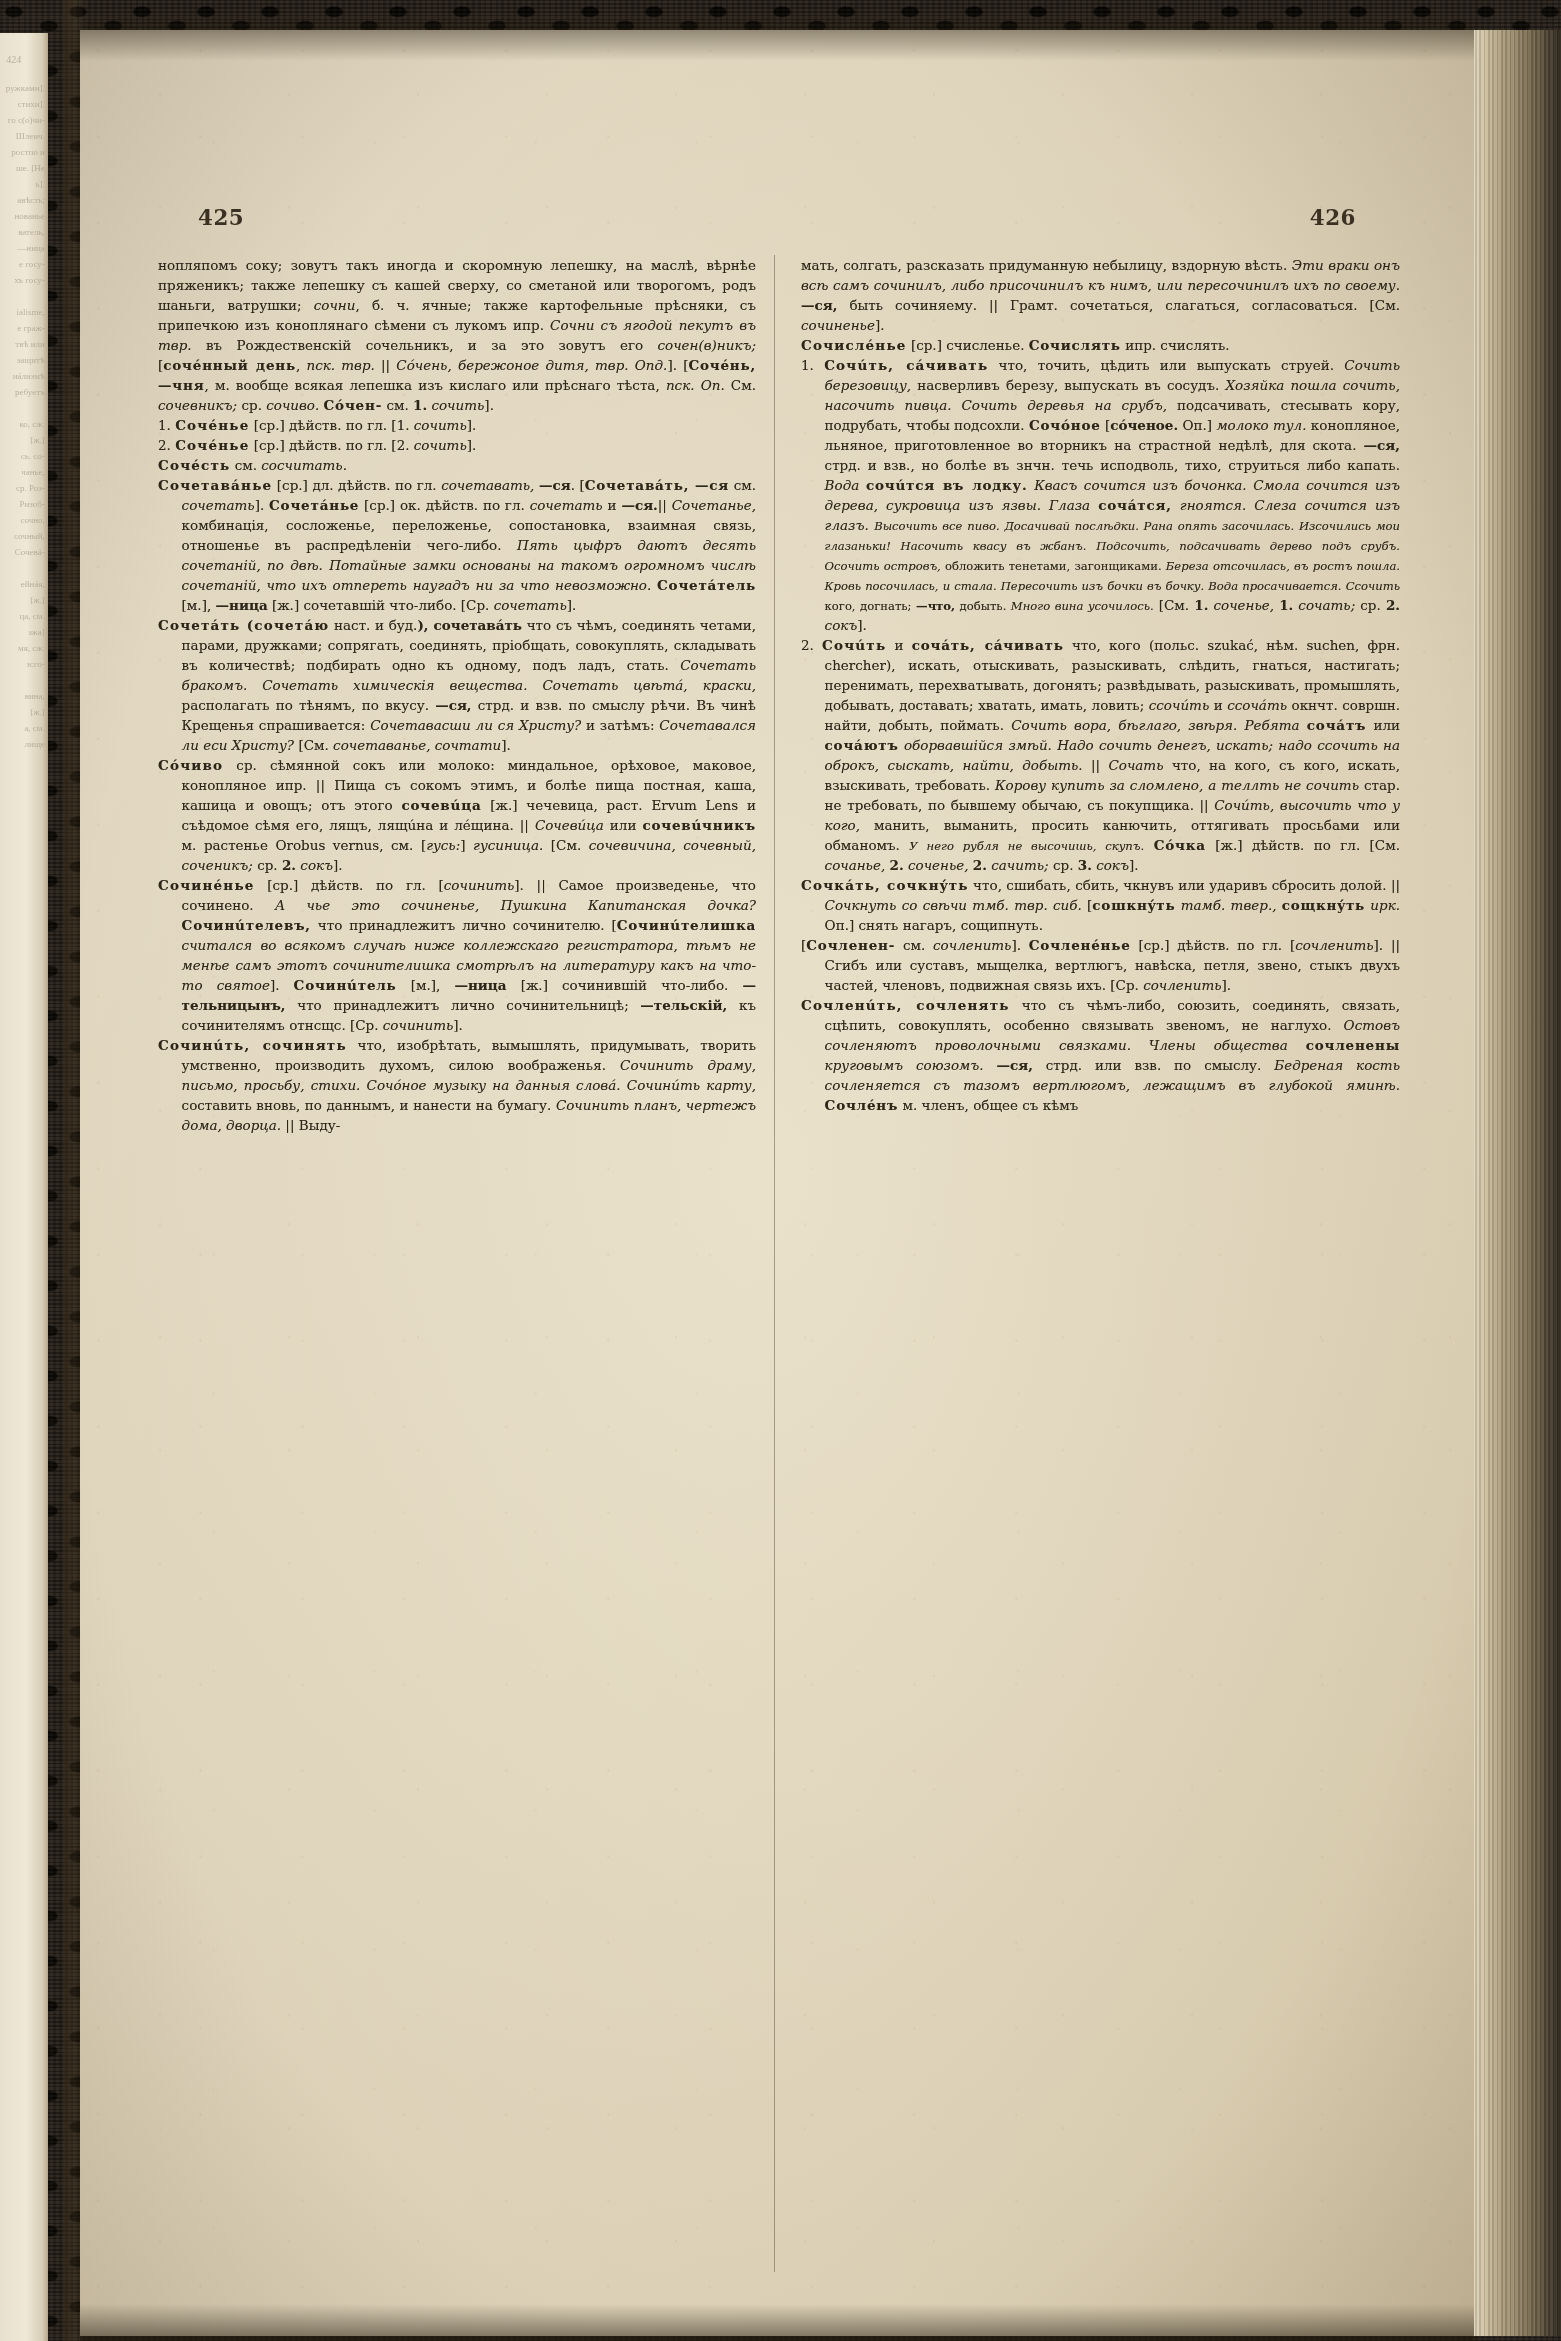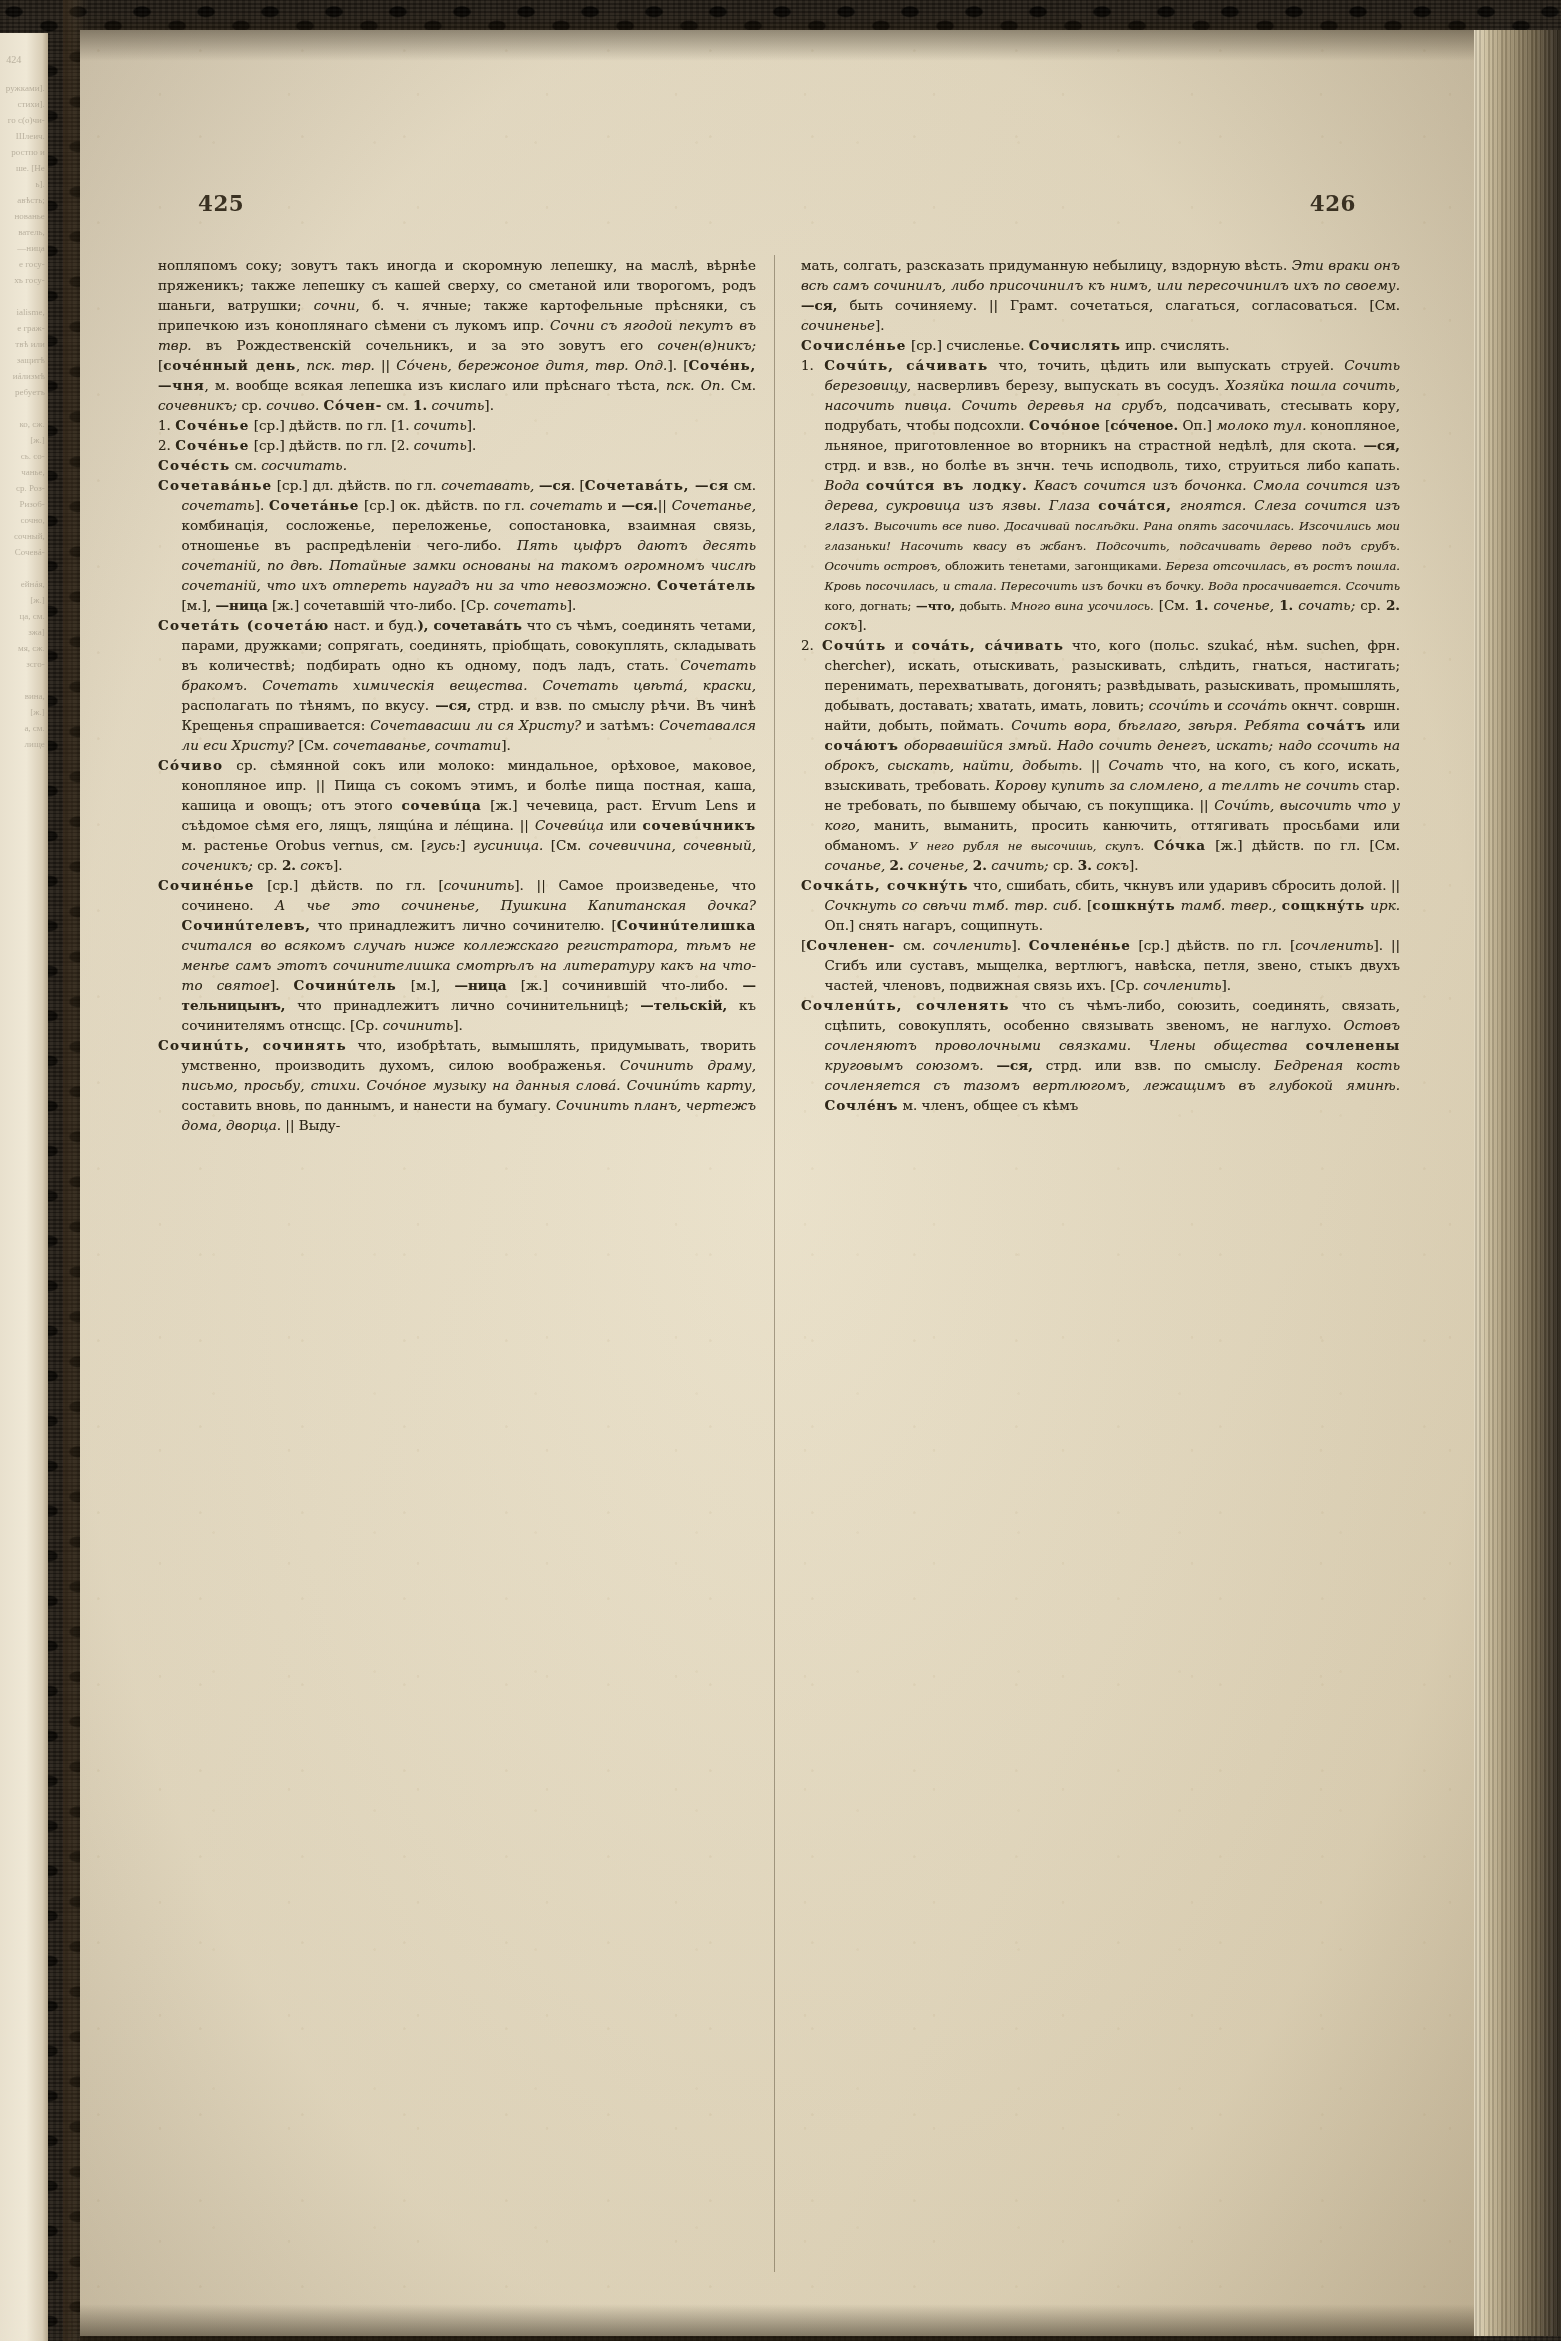--- a/index.html
+++ b/index.html
@@ -85,21 +85,21 @@
     opacity:.8;
   }
 
   
   .sheet{
     position:absolute;left:80px;top:30px;width:1394px;height:2306px;
     color:#2b2418;
   }
 
   .runhead{
-    position:absolute;left:59px;right:59px;top:161px;height:32px;
+    position:absolute;left:59px;right:59px;top:175px;height:32px;
   }
   .folio{
     position:absolute;top:0;font-size:21.4px;letter-spacing:0.5px;color:#3a3122;
     font-family:"DejaVu Serif",serif;font-weight:600;
   }
   .folio.left{left:59px;}
   .folio.right{right:59px;}
   .runtitle{
     position:absolute;left:0;right:0;top:2.1px;text-align:center;
     font-family:"DejaVu Serif",serif;font-weight:700;

